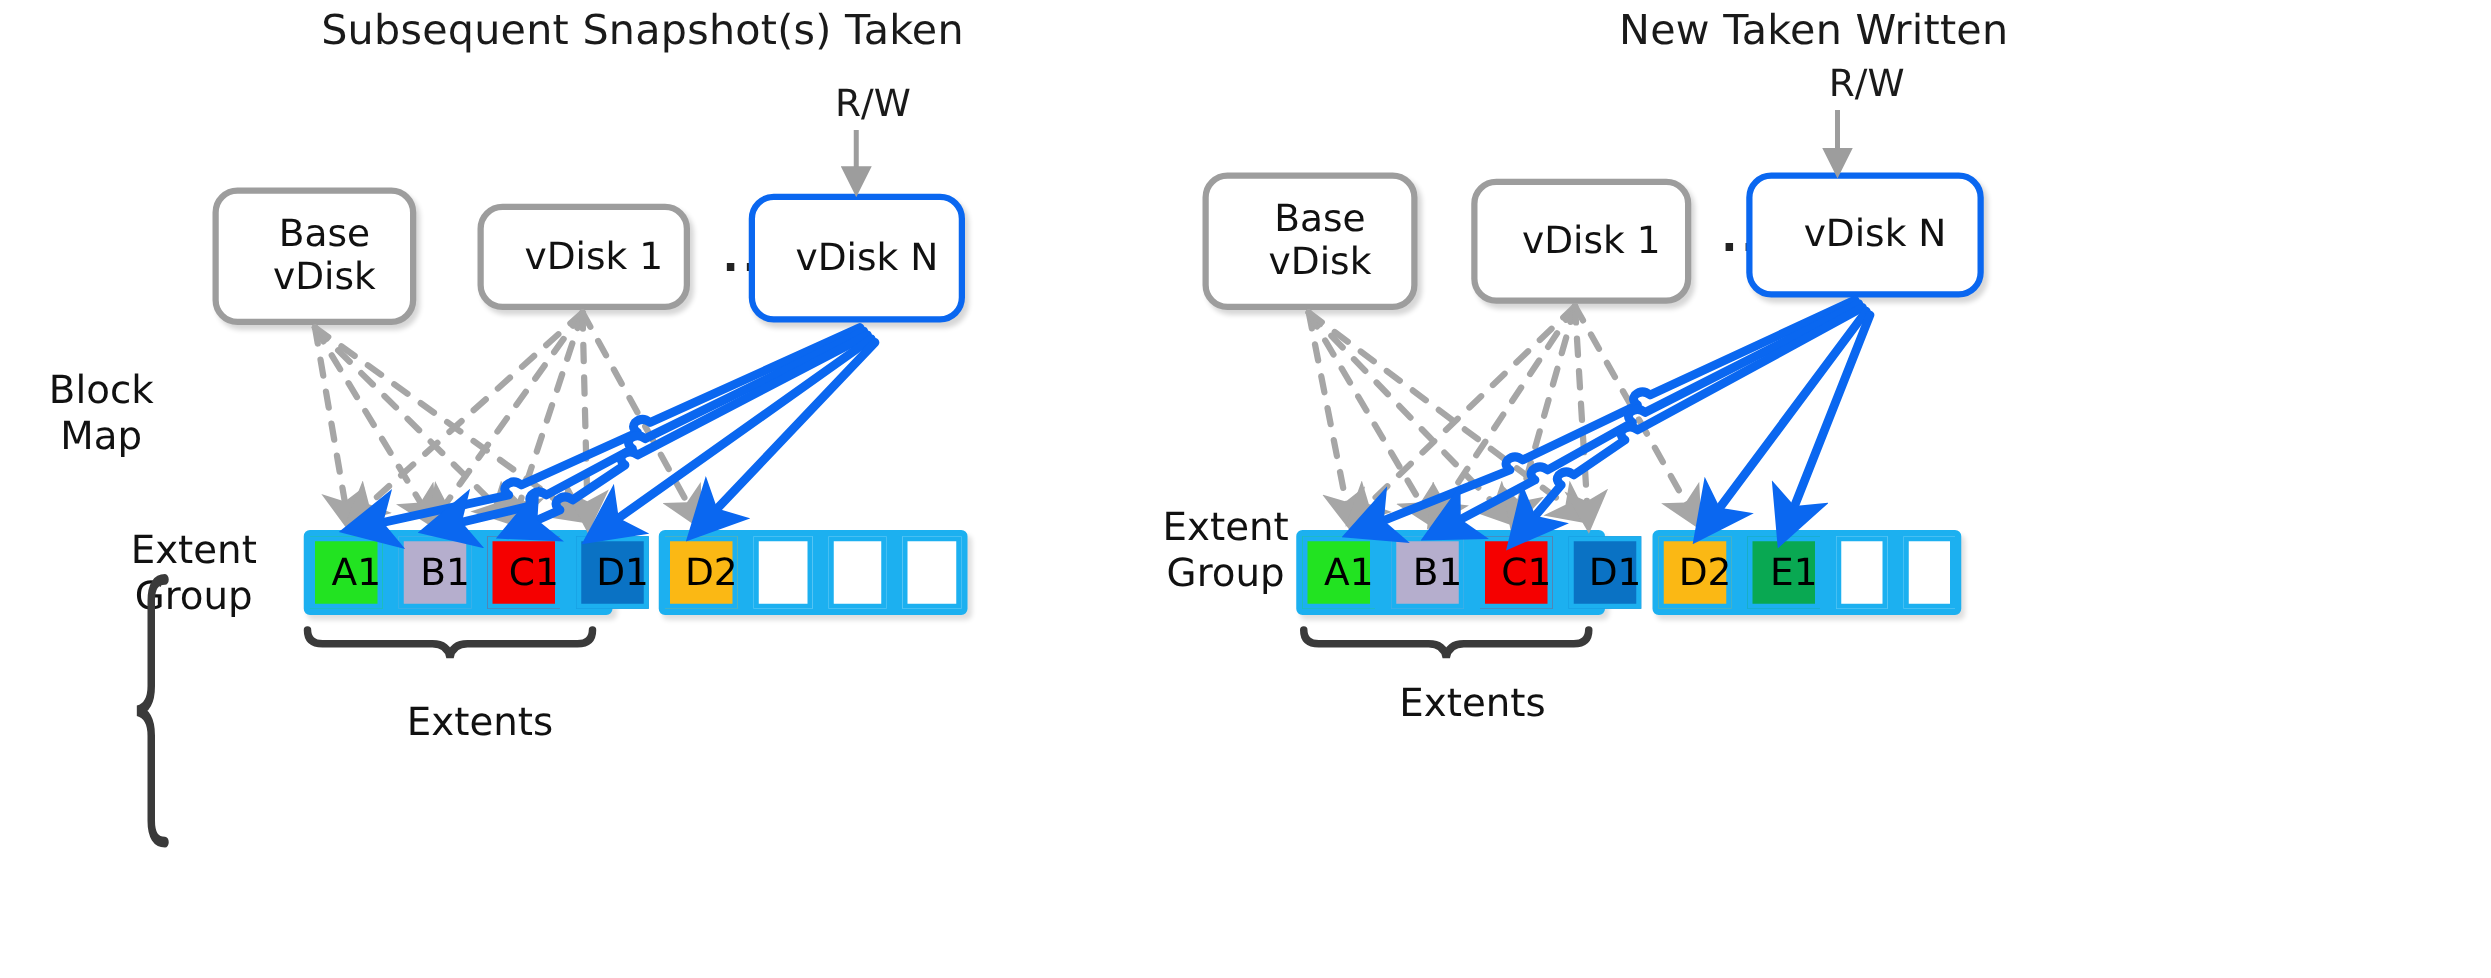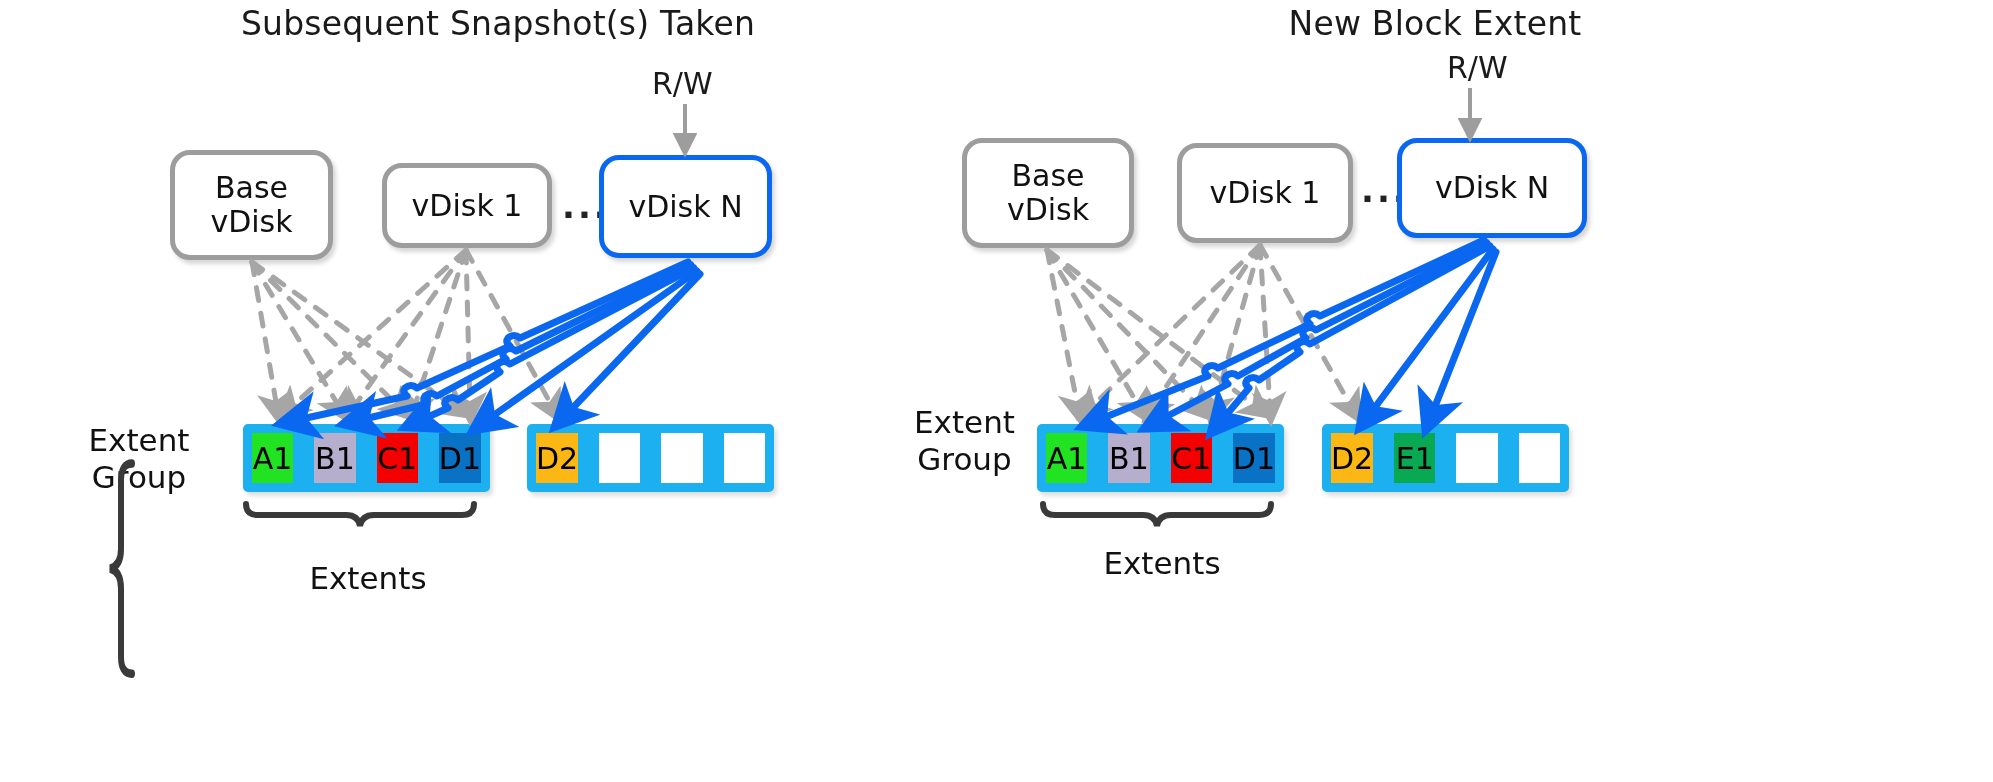--- a/index.html
+++ b/index.html
@@ -29,21 +29,21 @@
               text-align:center;white-space:pre-line;}
 
   .eg{position:absolute;box-sizing:border-box;background:#1cb0f0;
       border:5px solid #1cb0f0;border-radius:5px;display:flex;gap:13px;
       box-shadow:3px 4px 4px rgba(0,0,0,.13);}
   .cell{box-sizing:border-box;display:flex;align-items:center;justify-content:center;
         font-size:30px;color:#000;border:4px solid #1cb0f0;background:#ffffff;}
 
   svg.ov{position:absolute;left:0;top:0;width:1993px;height:782px;
          pointer-events:none;overflow:visible;}
-  .nosel{user-select:none;}
+  .nosel{user-select:none;padding-left:16px;}
 </style>
 </head>
 <body>
 
 <div class="stage">
 
   <div class="panel left">
     <div class="title nosel">Subsequent Snapshot(s) Taken</div>
 
     <div class="rw-label nosel" style="left:652px;top:66px;">R/W</div>
@@ -56,20 +56,22 @@
     <div class="vbox nosel" style="left:382px;top:163px;width:170px;height:85px;">
       <span style="white-space:pre-line">vDisk 1</span>
     </div>
 
     <div class="dots nosel" style="left:562px;top:186px;">...</div>
 
     <div class="vbox accent nosel" style="left:599px;top:155px;width:173px;height:103px;">
       <span style="white-space:pre-line">vDisk N</span>
     </div>
 
+    <div class="side-label nosel" style="left:10px;top:294px;width:110px;">Block
+Map</div>
 
     <div class="side-label nosel" style="left:68px;top:422px;width:142px;">Extent
 Group</div>
 
     <div class="eg" style="left:243px;top:424px;width:247px;height:68px;">
       <div class="cell nosel" style="width:58px;height:58px;background:#22e321;">A1</div>
       <div class="cell nosel" style="width:58px;height:58px;background:#b5aecd;">B1</div>
       <div class="cell nosel" style="width:58px;height:58px;background:#f50000;">C1</div>
       <div class="cell nosel" style="width:58px;height:58px;background:#0a72c4;">D1</div>
     </div>
@@ -78,21 +80,21 @@
       <div class="cell nosel" style="width:58px;height:58px;background:#fbb814;">D2</div>
       <div class="cell nosel" style="width:58px;height:58px;background:#ffffff;"></div>
       <div class="cell nosel" style="width:58px;height:58px;background:#ffffff;"></div>
       <div class="cell nosel" style="width:58px;height:58px;background:#ffffff;"></div>
     </div>
 
     <div class="side-label nosel" style="left:248px;top:560px;width:240px;">Extents</div>
   </div>
 
   <div class="panel right">
-    <div class="title nosel" style="left:-60px;">New Block Extent</div>
+    <div class="title nosel" style="left:-60px;">New Taken Written</div>
 
     <div class="rw-label nosel" style="left:450px;top:50px;">R/W</div>
 
     <div class="vbox nosel" style="left:-35px;top:138px;width:172px;height:110px;">
       <span style="white-space:pre-line">Base
 vDisk</span>
     </div>
 
     <div class="vbox nosel" style="left:180px;top:143px;width:176px;height:100px;">
       <span style="white-space:pre-line">vDisk 1</span>

